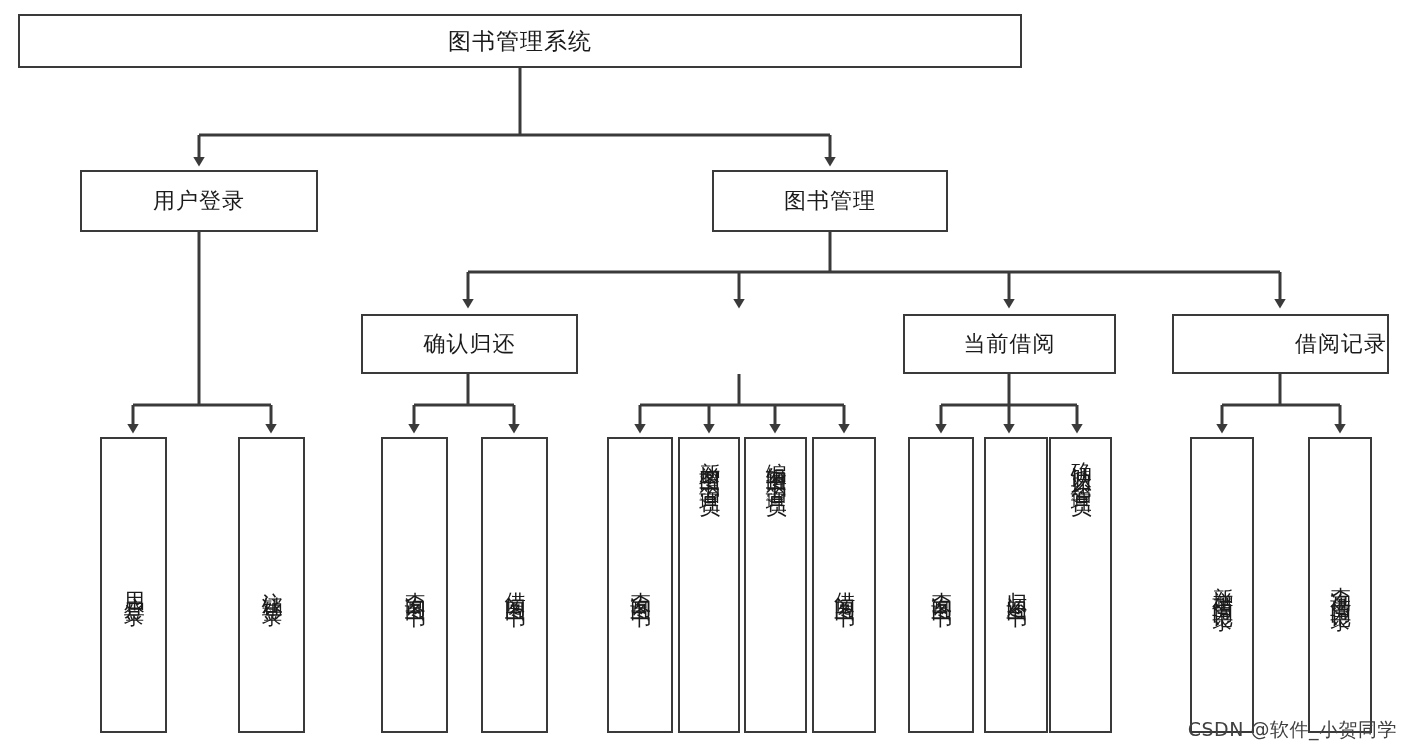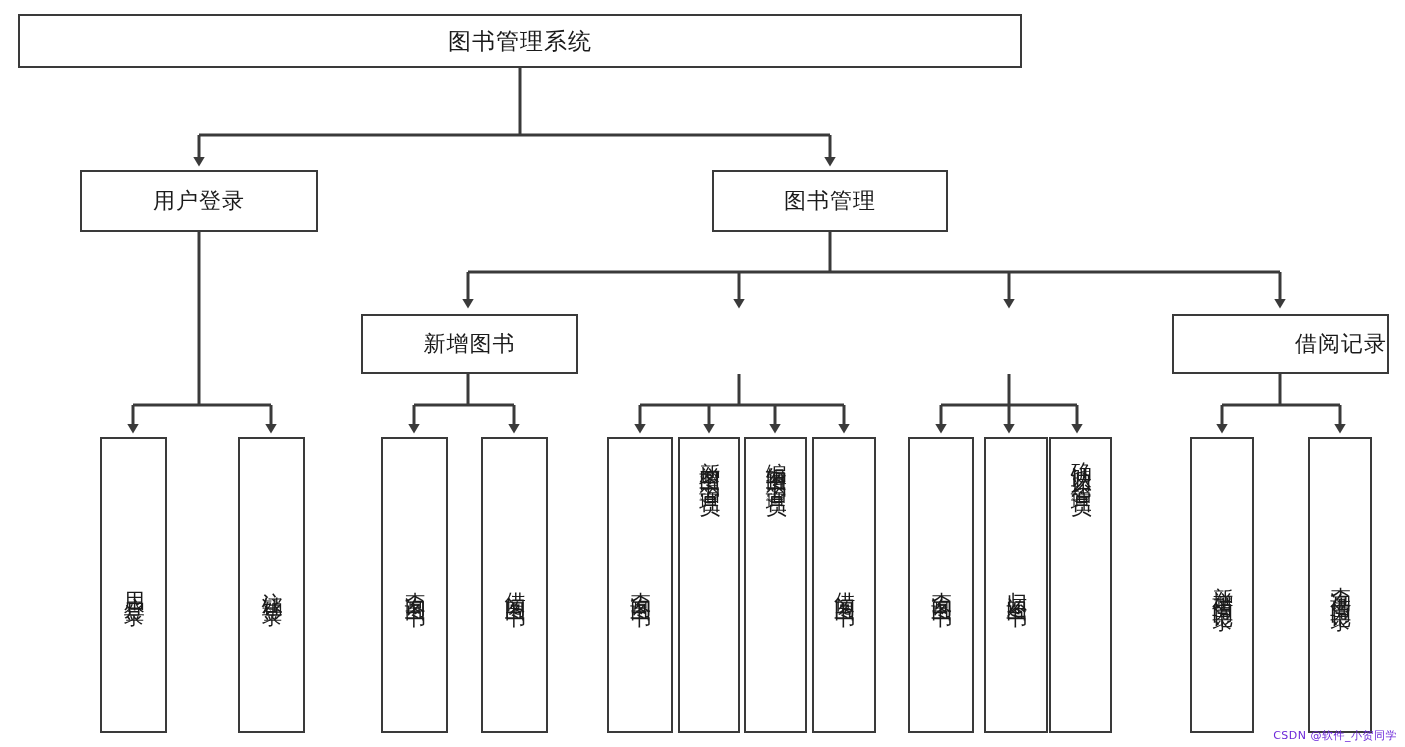--- a/index.html
+++ b/index.html
@@ -44,22 +44,22 @@
     line-height:1.02;
     letter-spacing:5px;
     margin:0 auto;
   }
   .v-node.center .lbl{margin-top:auto;margin-bottom:auto;}
   .v-node.center{align-items:center;padding-top:0;}
 
   .watermark{
     position:absolute;
     right:8px;bottom:4px;
-    font-size:11px;
-    color:#6d28d9;
+    font-size:19px;
+    color:#404040;
     letter-spacing:0.5px;
     z-index:3;
     white-space:pre;
   }
 </style>
 </head>
 <body>
 
 <div id="stage">
 
@@ -118,21 +118,24 @@
   </div>
 
   <div class="node h-node" style="left:80px;top:170px;width:238px;height:62px;">
     <span class="lbl">用户登录</span>
   </div>
   <div class="node h-node" style="left:712px;top:170px;width:236px;height:62px;">
     <span class="lbl">图书管理</span>
   </div>
 
   <div class="node h-node" style="left:361px;top:314px;width:217px;height:60px;">
-    <span class="lbl">新增图书</span>
+    <span class="lbl">确认归还</span>
+  </div>
+  <div class="node h-node" style="left:903px;top:314px;width:213px;height:60px;">
+    <span class="lbl">当前借阅</span>
   </div>
   <div class="node h-node" style="left:1172px;top:314px;width:217px;height:60px;justify-content:flex-end;">
     <span class="lbl">借阅记录</span>
   </div>
 
   <div class="node v-node center" style="left:100px;top:437px;width:67px;height:296px;">
     <span class="lbl">用户登录</span>
   </div>
   <div class="node v-node center" style="left:238px;top:437px;width:67px;height:296px;">
     <span class="lbl">注销登录</span>

